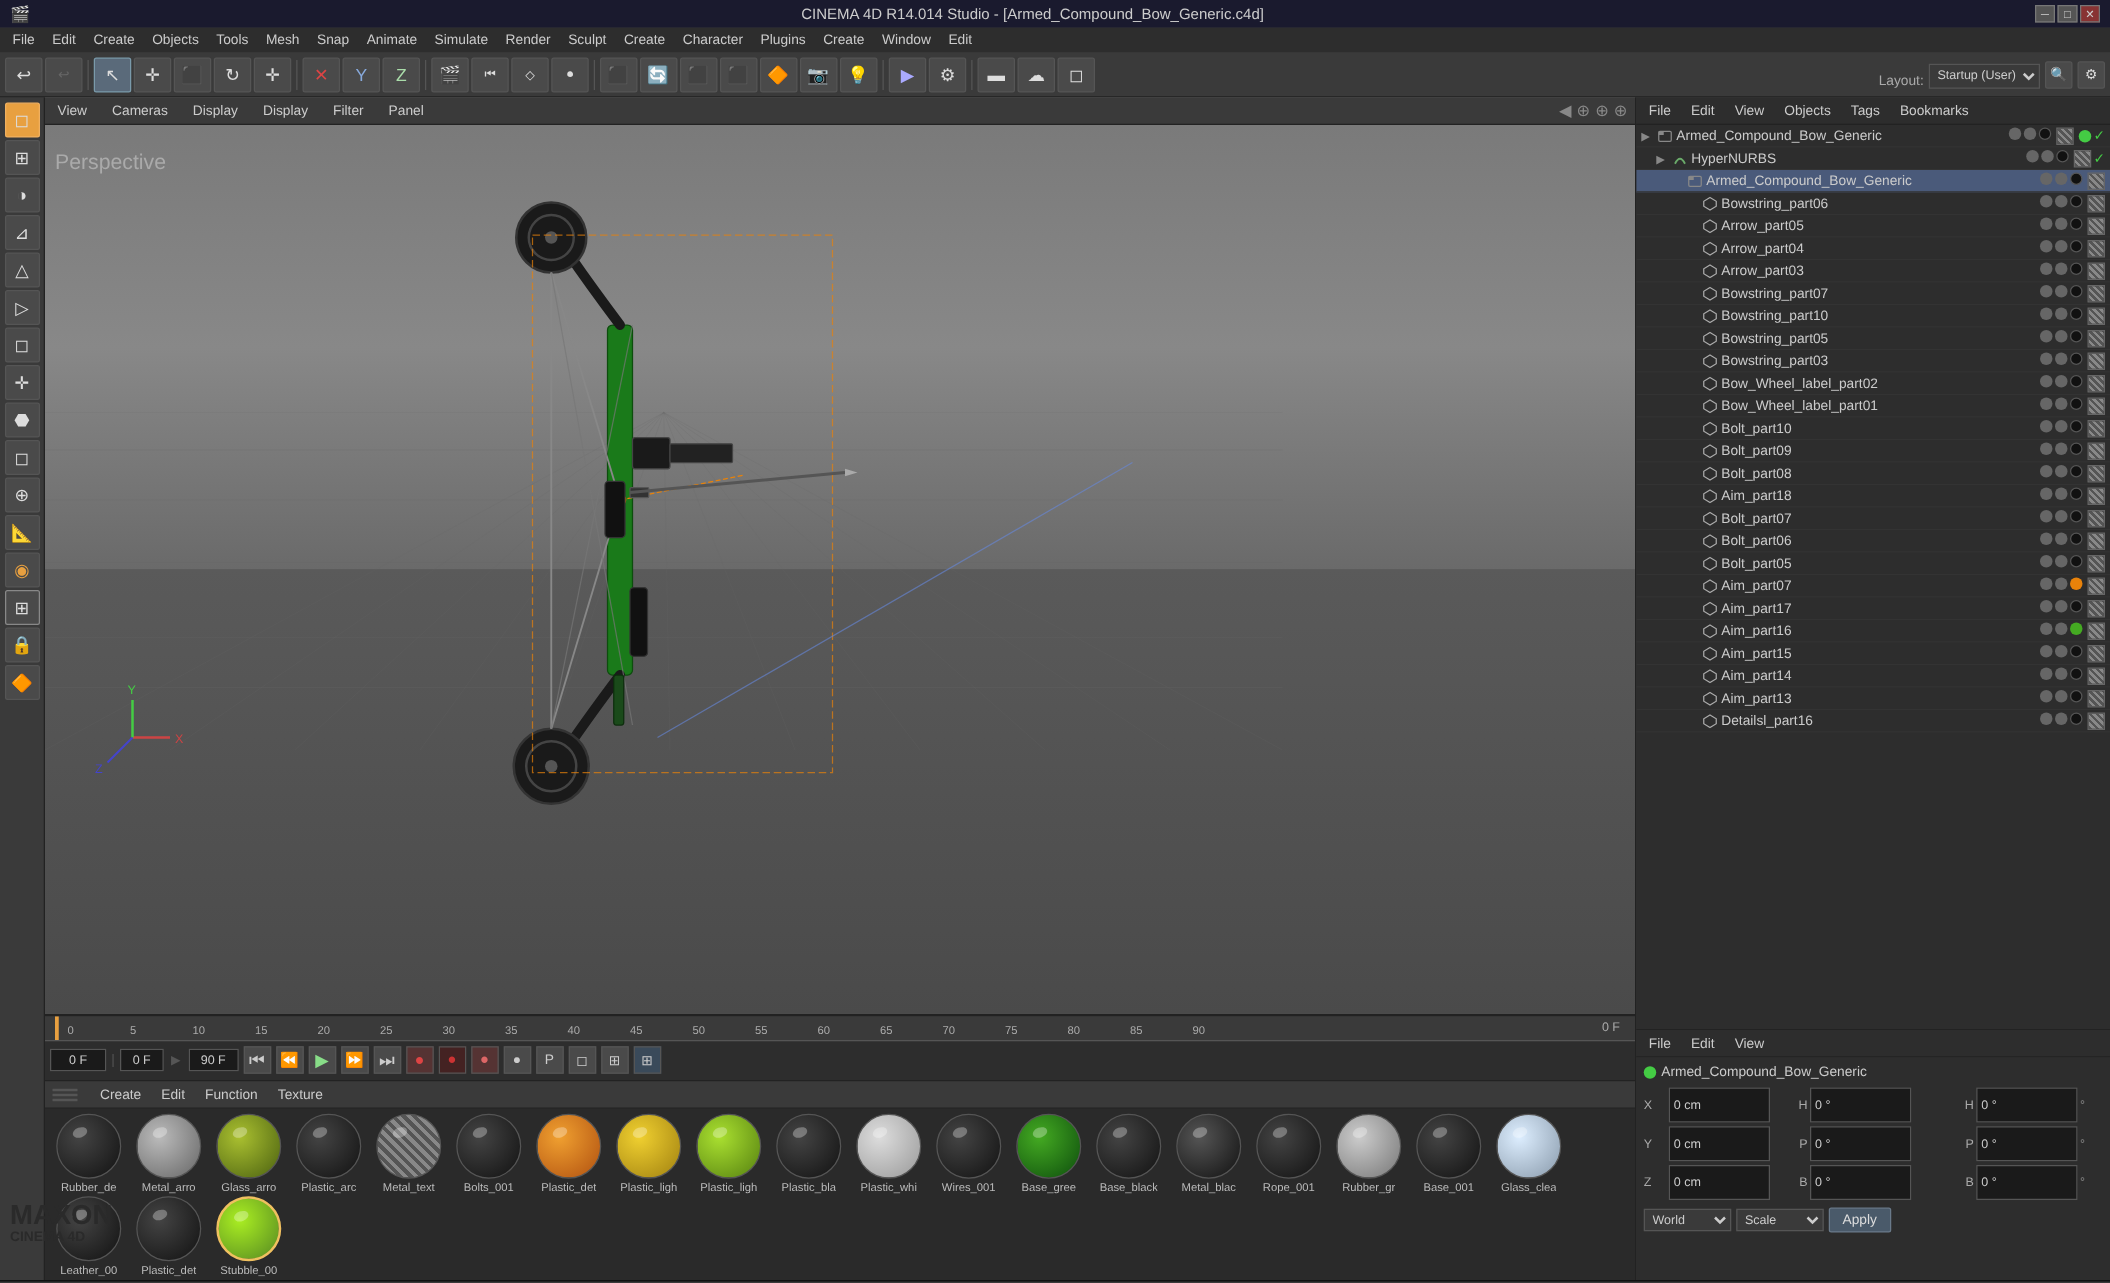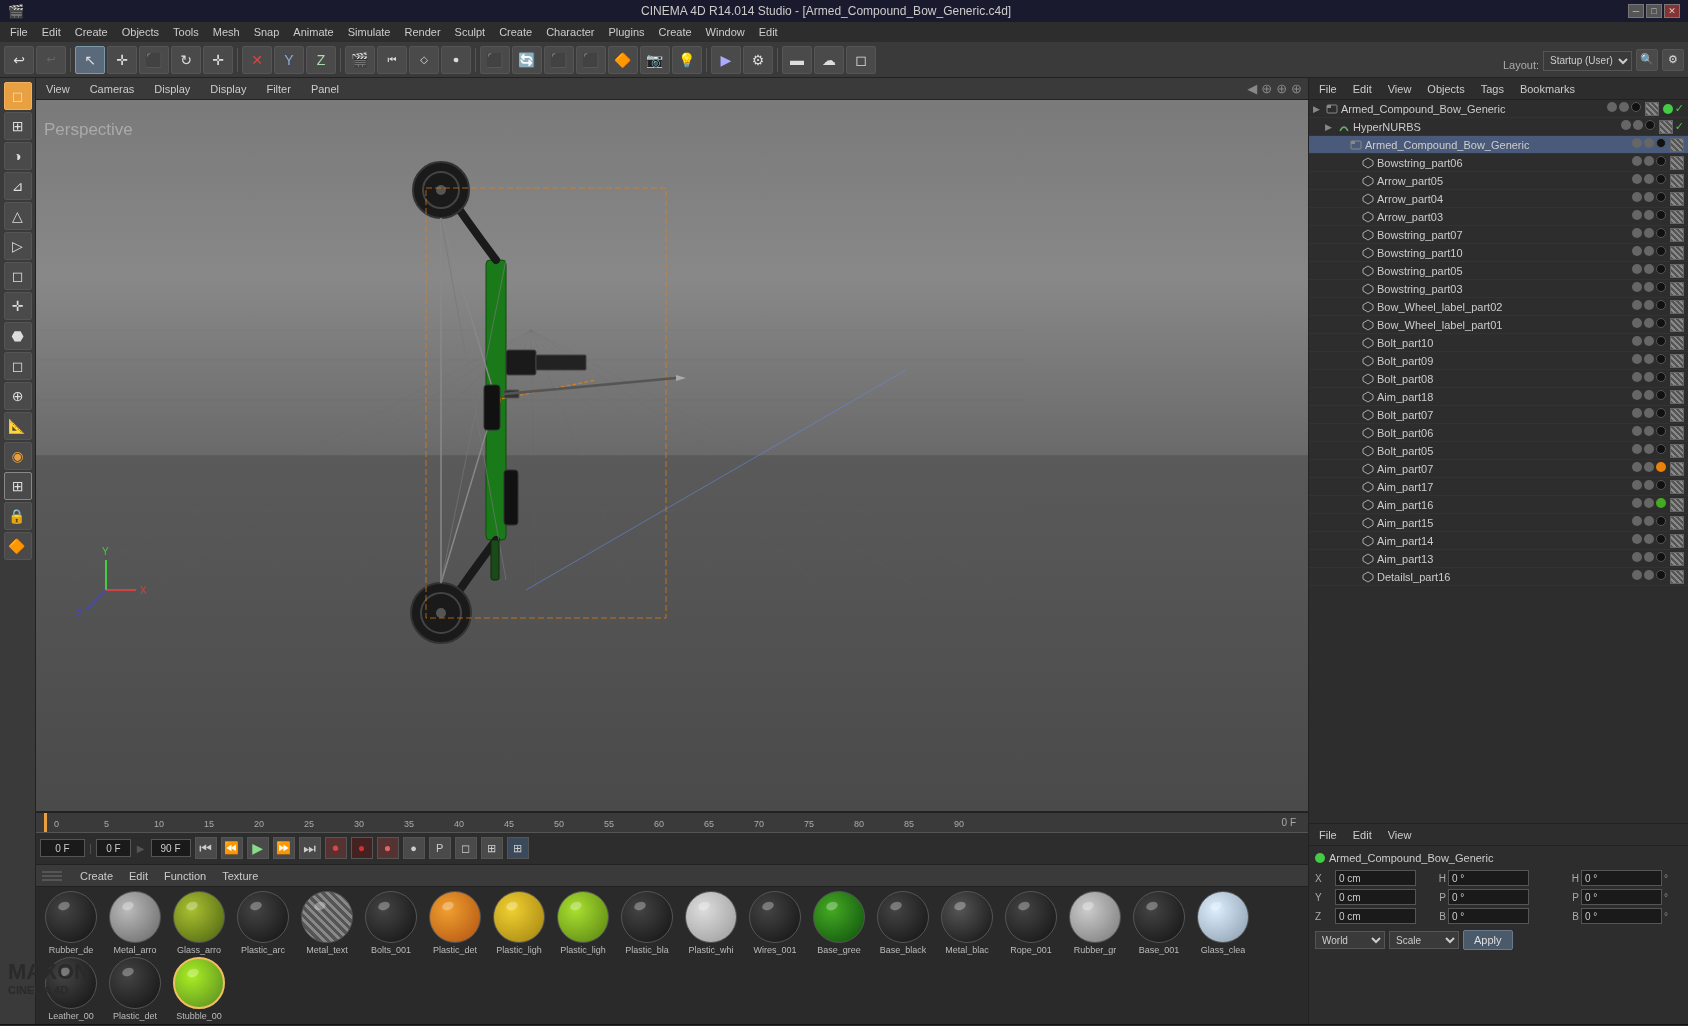--- a/index.html
+++ b/index.html
@@ -160,21 +160,21 @@
 
     #props-content {
       flex: 1; background: #2d2d2d; padding: 4px 6px;
     }
     .props-obj-row {
       display: flex; align-items: center; gap: 4px; padding: 2px 0; margin-bottom: 4px;
     }
     .props-dot { width: 10px; height: 10px; border-radius: 50%; background: #4c4; flex-shrink: 0; }
     .props-input {
       background: #1a1a1a; border: 1px solid #555; color: #ccc;
-      height: 16px; font-size: 10px; padding: 0 3px; width: 100%;
+      height: 28px; font-size: 10px; padding: 0 3px; width: 100%;
     }
 
     .props-row2 {
       display: flex; align-items: center; gap: 4px; margin-top: 4px;
     }
     .props-select {
       background: #3a3a3a; border: 1px solid #555; color: #ccc;
       height: 18px; font-size: 10px; padding: 0 2px; width: 70px;
     }
     .props-apply-btn {

